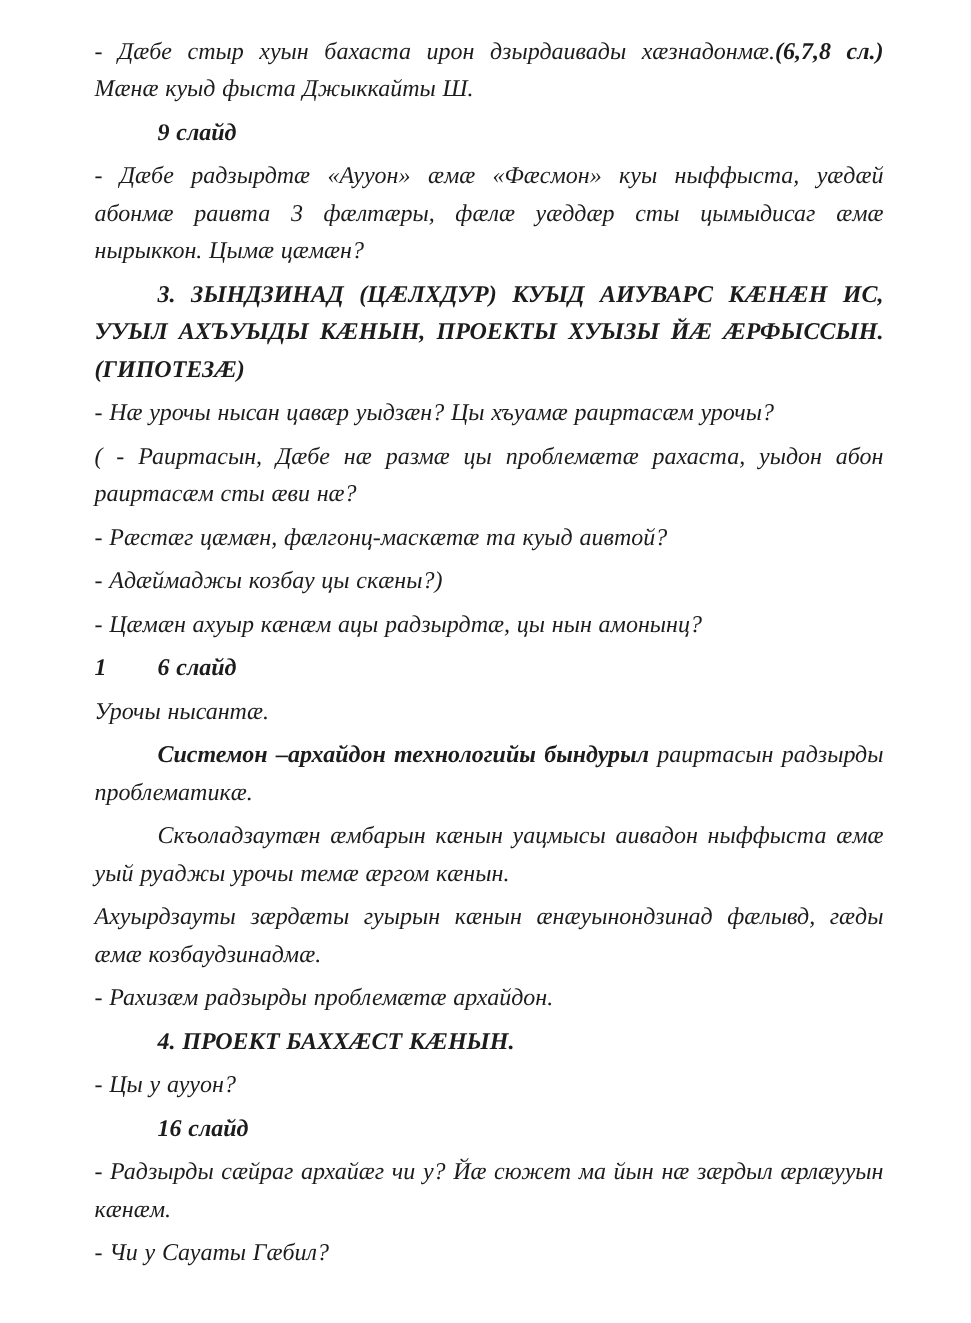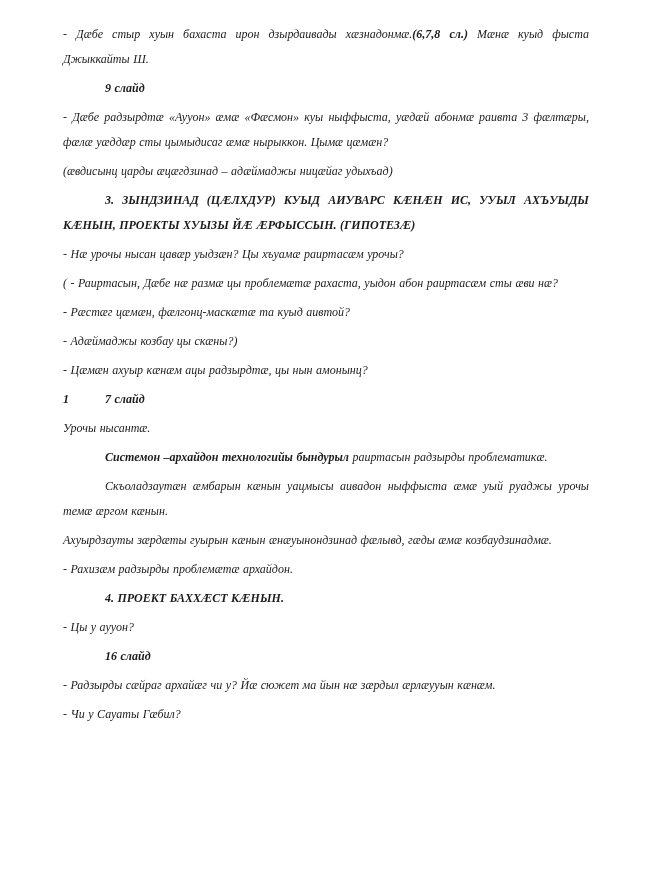--- a/index.html
+++ b/index.html
@@ -14,21 +14,21 @@
     background: #ffffff;
     box-sizing: border-box;
     padding: 22px 58px 0 63px;
     overflow: hidden;
     font-family: "Liberation Serif", "DejaVu Serif", serif;
     font-style: italic;
     color: #1c1c1c;
   }
   .para {
     margin: 0 0 4px 0;
-    font-size: 12px;
+    font-size: 16px;
     line-height: 25px;
     text-align: justify;
     word-spacing: 0.5px;
   }
   .para.heading { font-weight: bold; }
   .para.slide   { font-weight: bold; text-align: left; }
   .para.numbered { font-weight: bold; text-align: left; }
   .para.indent { text-indent: 42px; }
   .bold { font-weight: bold; }
   .num {
@@ -38,28 +38,27 @@
   }
   .tab-label { font-weight: bold; }
 </style>
 </head>
 <body>
 
 <div class="page" style="background: rgb(255, 255, 255); color: rgb(28, 28, 28);">
     <p class="para"><span>- Дæбе стыр хуын бахаста ирон дзырдаивады хæзнадонмæ.</span><span class="bold">(6,7,8 сл.)</span><span>  Мæнæ куыд фыста Джыккайты Ш.</span></p>
     <p class="para slide indent"><span class="bold">9 слайд</span></p>
     <p class="para"><span>- Дæбе радзырдтæ «Аууон» æмæ «Фæсмон» куы ныффыста, уæдæй абонмæ раивта 3 фæлтæры, фæлæ уæддæр сты цымыдисаг æмæ нырыккон. Цымæ цæмæн?</span></p>
-    <p class="para"><span>(æвдисынц царды æцæгдзинад – адæймаджы ницæйаг удыхъад)</span></p>
     <p class="para heading indent"><span class="bold">3. ЗЫНДЗИНАД (ЦÆЛХДУР) КУЫД  АИУВАРС  КÆНÆН ИС, УУЫЛ  АХЪУЫДЫ КÆНЫН, ПРОЕКТЫ ХУЫЗЫ ЙÆ ÆРФЫССЫН. (ГИПОТЕЗÆ)</span></p>
     <p class="para"><span>- Нæ урочы нысан цавæр уыдзæн? Цы хъуамæ раиртасæм урочы?</span></p>
     <p class="para"><span>( - Раиртасын, Дæбе нæ размæ цы проблемæтæ рахаста, уыдон абон раиртасæм сты æви нæ?</span></p>
     <p class="para"><span>- Рæстæг цæмæн, фæлгонц-маскæтæ та куыд аивтой?</span></p>
     <p class="para"><span>- Адæймаджы козбау цы скæны?)</span></p>
     <p class="para"><span>- Цæмæн ахуыр кæнæм ацы радзырдтæ, цы нын амонынц?</span></p>
-    <p class="para numbered"><span class="num">1</span><span class="tab-label">7 слайд</span></p>
+    <p class="para numbered"><span class="num">1</span><span class="tab-label">6 слайд</span></p>
     <p class="para"><span>Урочы нысантæ.</span></p>
     <p class="para  indent"><span class="bold">Системон –архайдон технологийы бындурыл</span><span> раиртасын радзырды проблематикæ.</span></p>
     <p class="para  indent"><span>Скъоладзаутæн æмбарын кæнын уацмысы аивадон ныффыста æмæ уый руаджы урочы темæ æргом кæнын.</span></p>
     <p class="para"><span>Ахуырдзауты зæрдæты гуырын кæнын æнæуынондзинад фæлывд, гæды æмæ козбаудзинадмæ.</span></p>
     <p class="para"><span>- Рахизæм радзырды проблемæтæ архайдон.</span></p>
     <p class="para heading indent"><span class="bold">4. ПРОЕКТ  БАХХÆСТ КÆНЫН.</span></p>
     <p class="para"><span>- Цы у аууон?</span></p>
     <p class="para slide indent"><span class="bold">16 слайд</span></p>
     <p class="para"><span>- Радзырды сæйраг архайæг чи у? Йæ сюжет ма йын нæ зæрдыл æрлæууын кæнæм.</span></p>
     <p class="para"><span>- Чи у Сауаты Гæбил?</span></p>

